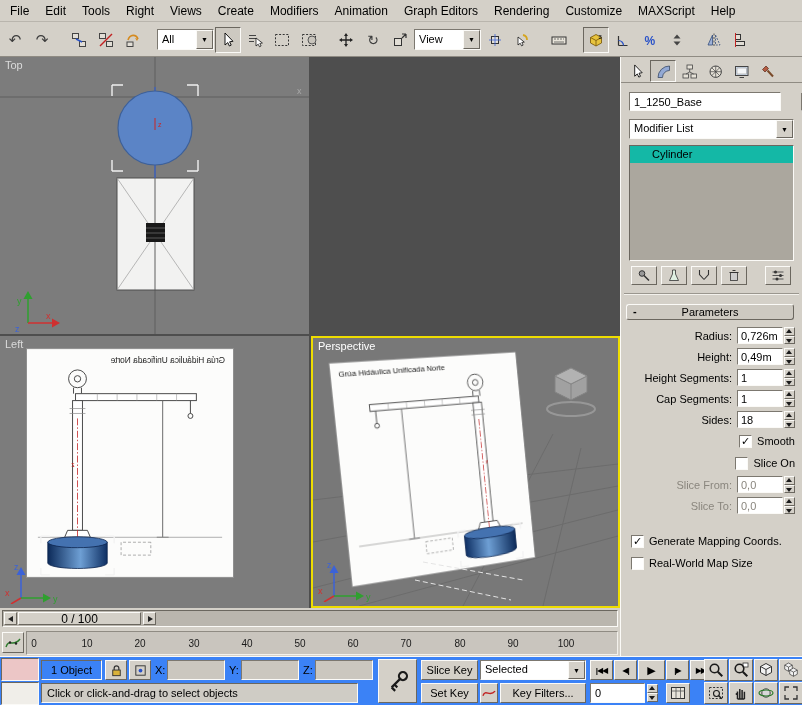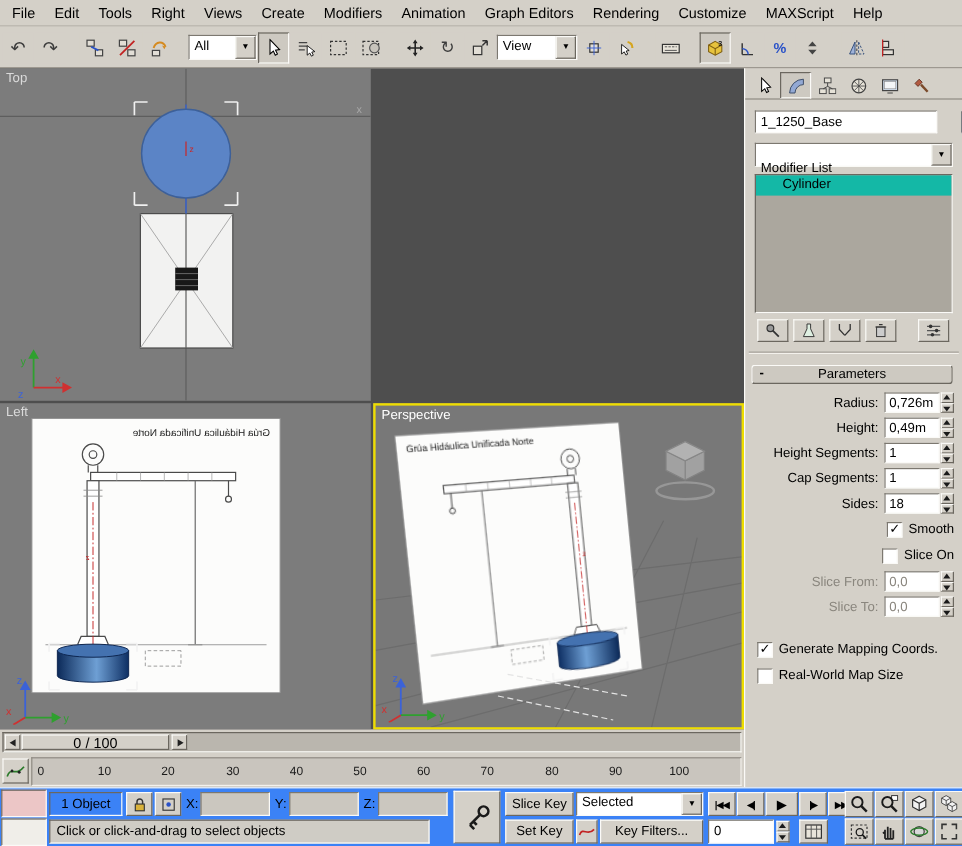--- a/index.html
+++ b/index.html
@@ -29,21 +29,21 @@
 #vp-persp .vp-label{color:#fff}
 
 .cpanel{position:absolute;left:620px;top:57px;width:182px;height:599px;background:#d4d0c8;border-left:1px solid #fbfaf7}
 .cp-tabs{height:26px;display:flex;align-items:flex-end;padding:2px 3px 0;border-bottom:1px solid #8f8b83}
 .cp-tab{width:26px;height:22px;display:flex;align-items:center;justify-content:center}
 .cp-tab.active{border:1px solid;border-color:#6b675f #fbfaf7 #fbfaf7 #6b675f;background:#cdc9c1}
 .cp-namerow{display:flex;align-items:center;gap:20px;margin:9px 8px 0}
 .objname{flex:1;height:19px;padding:0 4px}
 .swatch{flex:none;width:18px;height:18px;background:#4d7ec6;border:1px solid;border-color:#7c7870 #fbfaf7 #fbfaf7 #7c7870}
 .combo{height:20px;display:flex;background:#fff;border:1px solid;border-color:#7c7870 #fbfaf7 #fbfaf7 #7c7870}
-.combo .tx{flex:1;padding:14px 4px;white-space:nowrap}
+.combo .tx{flex:1;padding:2px 4px;white-space:nowrap}
 .combo .ar{width:17px;display:flex;align-items:center;justify-content:center;font-size:7px;background:#d4d0c8;border:1px solid;border-color:#fbfaf7 #6b675f #6b675f #fbfaf7}
 .cp-modlist{margin:8px 8px 0}
 .stack{margin:6px 8px 0;height:116px;background:#aba79e;border:1px solid;border-color:#6b675f #fbfaf7 #fbfaf7 #6b675f;overflow:hidden}
 .stack-item{height:17px;line-height:17px;padding-left:22px;background:#14b8a6;color:#000}
 .stack-btns{display:flex;align-items:center;gap:4px;margin:5px 10px 0}
 .stk{width:26px;height:19px;display:flex;align-items:center;justify-content:center}
 .stk:last-child{margin-left:14px}
 .cp-sep{height:2px;margin:8px 3px 0;border-top:1px solid #9a968e;border-bottom:1px solid #f3f1ec}
 .rollhdr{margin:9px 8px 5px 5px;height:16px;background:#cdc9c1;border:1px solid;border-color:#fbfaf7 #6b675f #6b675f #fbfaf7;border-radius:3px;display:flex;align-items:center;justify-content:center;position:relative;font-size:11px}
 .rollhdr .minus{position:absolute;left:6px;top:0;font-weight:bold}

